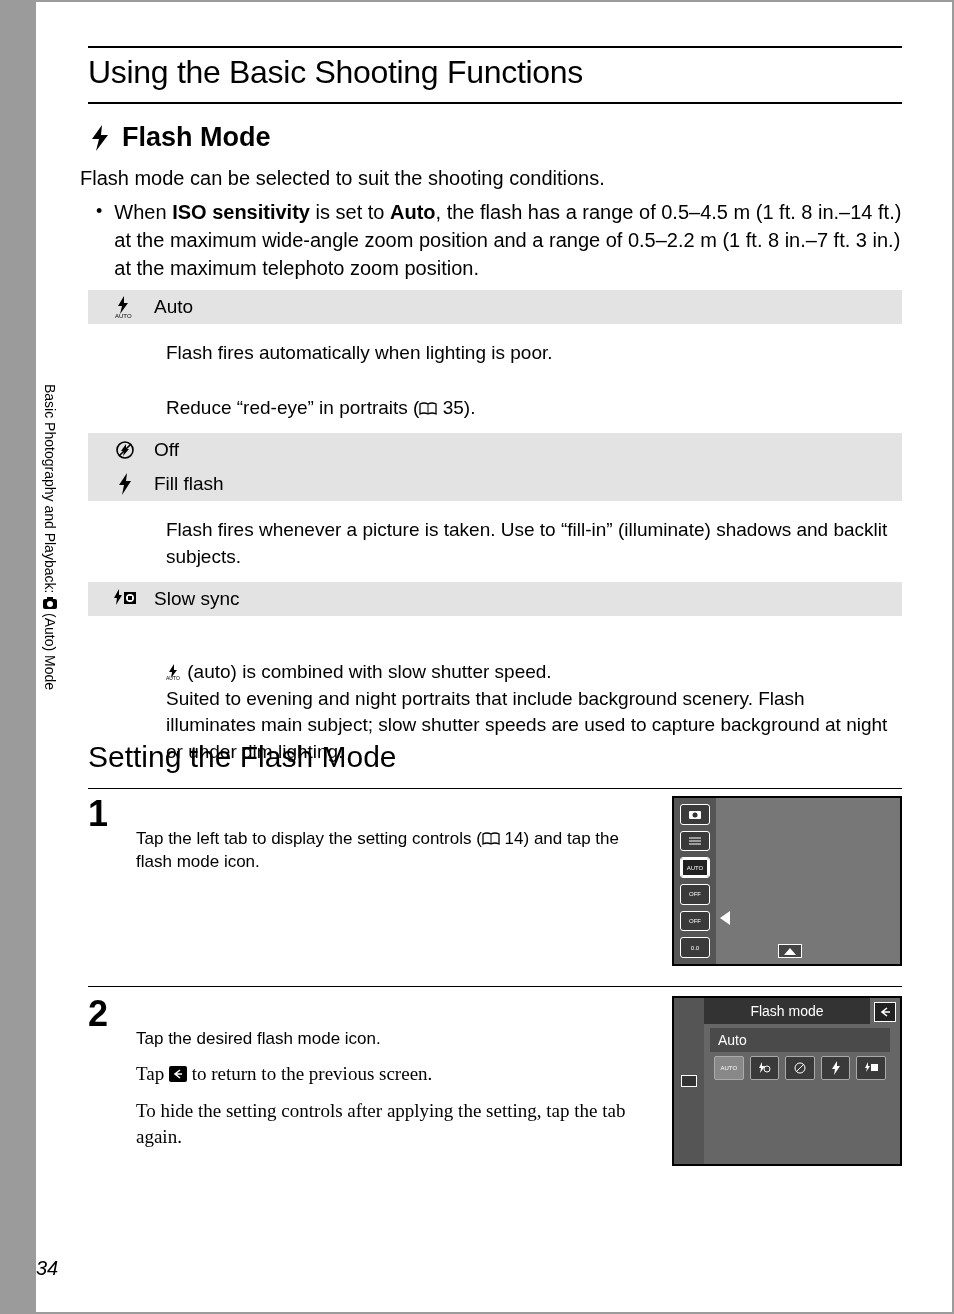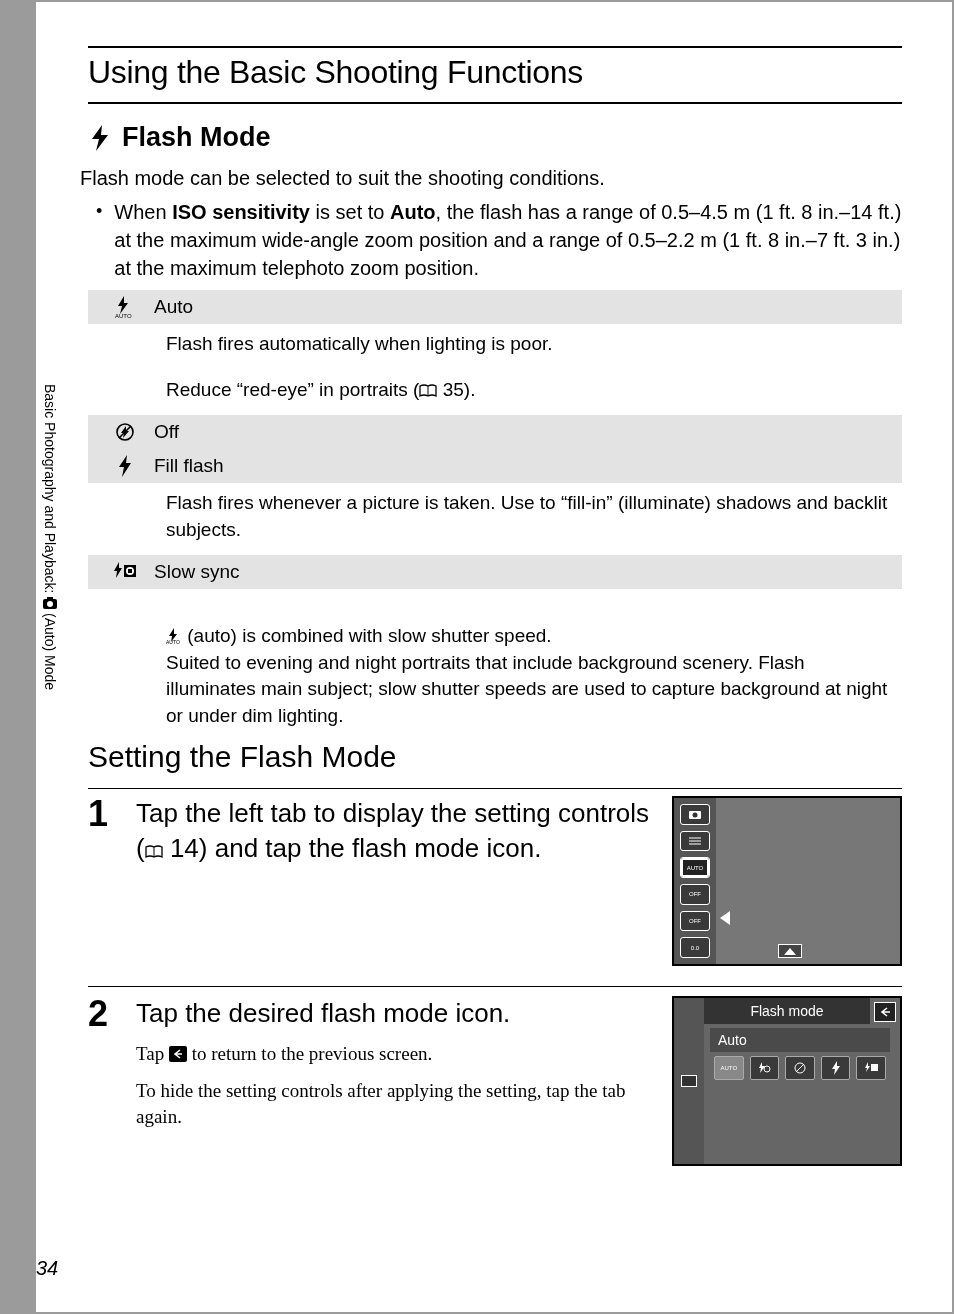--- a/index.html
+++ b/index.html
@@ -67,21 +67,21 @@
   }
   .mode-head {
     display: flex; align-items: center;
     background: #e3e3e3;
     min-height: 34px;
     padding: 5px 8px 5px 8px;
   }
   .mode-head .ic { width: 58px; display:flex; justify-content:center; align-items:center; }
   .mode-head .lbl { font-size: 19px; }
   .mode-desc {
-    padding: 7px 8px 12px 78px;
+    padding: 16px 8px 12px 78px;
     font-size: 19px; line-height: 1.4;
   }
   .inline-ic { display:inline-flex; vertical-align:-2px; }
 
   .subhead {
     position: absolute;
     left: 86px; top: 738px;
     font-size: 30px; font-weight: 400;
   }
 
@@ -104,22 +104,23 @@
   .step-num {
     font-size: 36px; font-weight: 700;
     width: 30px;
     line-height: 1;
   }
   .step-body {
     flex: 1;
     min-width: 0;
   }
   .step-main {
-    font-size: 26px; line-height: 1.35;
+    font-size: 17px; line-height: 1.35;
     margin-bottom: 10px;
+    margin-top: 32px;
   }
   .step-para {
     font-size: 19px; line-height: 1.4;
     margin-bottom: 10px;
     font-family: Liberation Serif, serif;
   }
   .screenshot {
     width: 230px; flex: 0 0 230px;
     background: #fff;
   }

